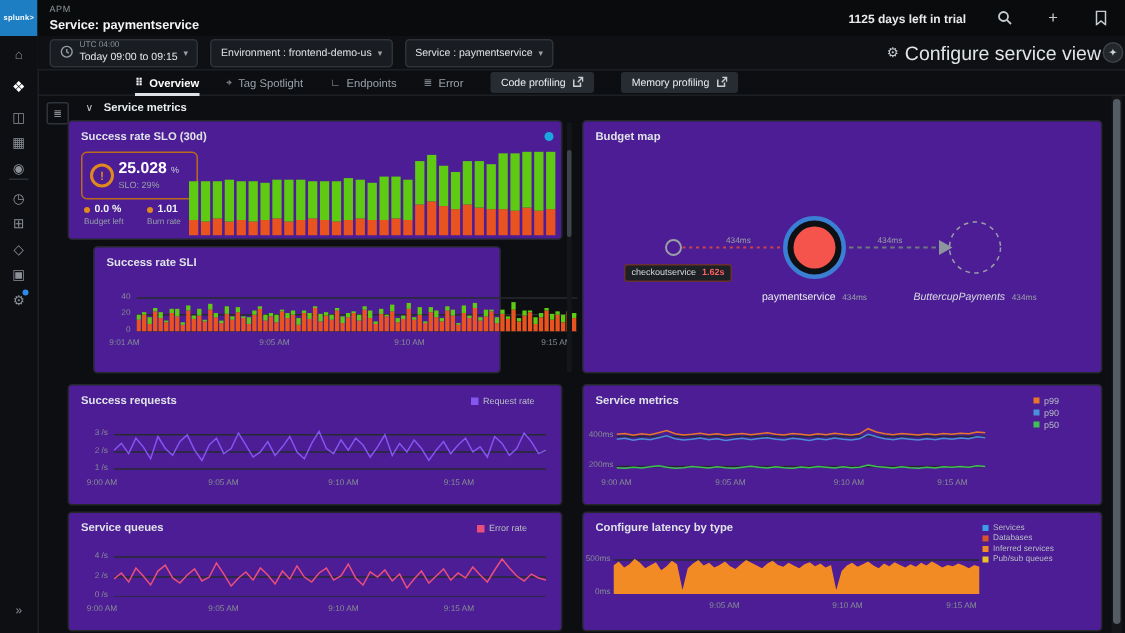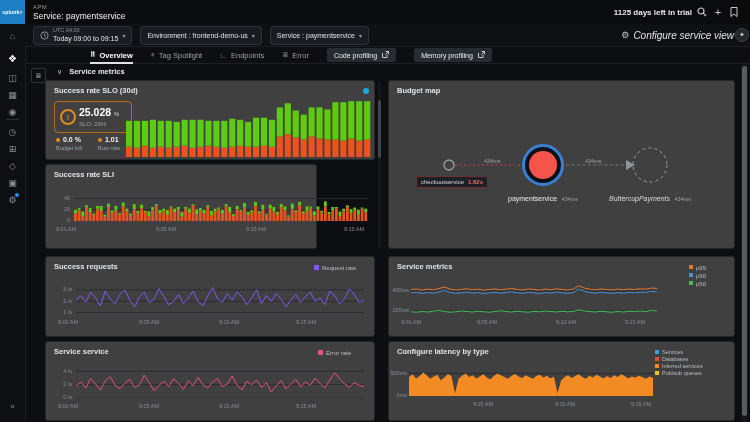--- a/index.html
+++ b/index.html
@@ -16,59 +16,59 @@
          color:#8b9197;font-size:9px;cursor:pointer;}
   .navic.active{color:#ffffff;font-size:10px;}
   .nav-divider{position:absolute;left:6px;width:13px;height:1px;background:#2a2f35;}
   .nav-dot{position:absolute;width:4px;height:4px;border-radius:50%;background:#2d8ceb;}
 
   
   .topbar{position:absolute;left:25px;top:0;width:725px;height:24px;background:#0a0b0c;border-bottom:1px solid #1c2025;
           display:flex;align-items:center;}
   .titleblock{margin-left:8px;line-height:1;}
   .app-label{font-size:6px;color:#8d959d;letter-spacing:.4px;}
-  .page-title{font-size:8.5px;color:#f2f4f6;font-weight:normal;margin-top:2px;text-align:right;}
-  .topbar-right{margin-left:auto;display:flex;align-items:center;gap:4px;margin-right:10px;text-align:center;}
+  .page-title{font-size:8.5px;color:#f2f4f6;font-weight:bold;margin-top:2px;text-align:right;}
+  .topbar-right{margin-left:auto;display:flex;align-items:center;gap:20px;margin-right:10px;text-align:center;}
   .trial{font-size:8px;font-weight:bold;color:#e8eaec;}
   .tb-icon{width:12px;height:12px;display:flex;align-items:center;justify-content:center;color:#c7ccd1;font-size:11px;cursor:pointer;}
 
   
   .filterbar{position:absolute;left:25px;top:24px;width:725px;height:23px;background:#0e1014;border-bottom:1px solid #1c2025;
              display:flex;align-items:center;gap:8px;padding-left:8px;box-sizing:border-box;}
   .pill{height:17px;background:#191d22;border:1px solid #2d3339;border-radius:3px;display:flex;align-items:center;
         gap:4px;padding:0 6px;cursor:pointer;}
   .pill .two-line{line-height:1;}
   .tz{font-size:5.5px;color:#8b9197;}
   .trange{font-size:7px;color:#e5e8ea;margin-top:1px;}
   .pill-label{font-size:7px;color:#dfe3e6;}
   .caret{font-size:6px;color:#9aa0a6;}
   .configure{margin-left:auto;margin-right:16px;display:flex;align-items:center;gap:4px;cursor:pointer;}
   .configure .gear{font-size:9px;color:#c6cbd0;}
-  .configure .cfg-label{font-size:10px;color:#e2e5e8;font-style:italic;}
+  .configure .cfg-label{font-size:13px;color:#e2e5e8;}
   .assistant{position:absolute;left:735px;top:28px;width:12px;height:12px;border-radius:50%;background:#23272c;
              border:1px solid #3a4046;color:#cfd4d9;font-size:7px;display:flex;align-items:center;justify-content:center;cursor:pointer;}
 
   
   .tabsbar{position:absolute;left:25px;top:47px;width:725px;height:17px;border-bottom:1px solid #1c2025;
            display:flex;align-items:center;gap:18px;padding-left:65px;box-sizing:border-box;}
   .tab{display:flex;align-items:center;gap:4px;height:17px;font-size:7.5px;color:#9aa2ab;cursor:pointer;position:relative;}
   .tab .t-ic{font-size:7px;}
   .tab.active{color:#ffffff;font-weight:bold;}
   .tab.active::after{content:"";position:absolute;left:0;right:0;bottom:0;height:2px;background:#dfe3e8;}
   .profile-btn{display:flex;align-items:center;gap:5px;height:14px;background:#272c32;border-radius:2px;
                padding:0 7px;font-size:7px;color:#eceef0;cursor:pointer;}
 
   
   .rail-btn{position:absolute;left:31px;top:68px;width:13px;height:13px;border:1px solid #2e343a;border-radius:2px;
             color:#aeb4ba;font-size:7px;display:flex;align-items:center;justify-content:center;cursor:pointer;}
   .section-head{position:absolute;left:57px;top:67px;display:flex;align-items:center;gap:7px;cursor:pointer;}
   .chev{font-size:7px;color:#c2c7cc;}
   .section-title{font-size:7.5px;font-weight:bold;color:#e8ebee;}
 
-  .card{position:absolute;background:#404040;border:1px solid #24282d;border-radius:3px;box-sizing:border-box;}
+  .card{position:absolute;background:#4c1d95;border:1px solid #24282d;border-radius:3px;box-sizing:border-box;}
   .card-title{position:absolute;left:8px;top:5px;font-size:7.5px;font-weight:bold;color:#dfe3e8;}
   .plot{position:absolute;}
   .yl{position:absolute;font-size:5.5px;color:#868d94;text-align:right;line-height:1;}
   .xt{position:absolute;font-size:5.5px;color:#868d94;width:30px;text-align:center;line-height:1;}
   .sw{position:absolute;width:5px;height:5px;}
   .lg{position:absolute;font-size:6px;color:#b9bec4;line-height:1;}
   .info-dot{position:absolute;width:6px;height:6px;border-radius:50%;background:#1ba8e0;}
 
   
   .slo-box{position:absolute;left:8px;top:20px;width:76px;height:30px;border:1px solid #b96a1d;border-radius:4px;}
@@ -313,21 +313,21 @@
         <rect x="190.45" y="12.40" width="6.19" height="31.00" fill="#5ecb12"></rect>
         <rect x="198.39" y="14.47" width="6.19" height="29.97" fill="#5ecb12"></rect>
         <rect x="206.32" y="7.23" width="6.19" height="37.20" fill="#5ecb12"></rect>
         <rect x="214.26" y="7.23" width="6.19" height="38.23" fill="#5ecb12"></rect>
         <rect x="222.19" y="6.20" width="6.19" height="37.20" fill="#5ecb12"></rect>
         <rect x="230.13" y="6.20" width="6.19" height="39.27" fill="#5ecb12"></rect>
         <rect x="238.06" y="6.20" width="6.19" height="38.23" fill="#5ecb12"></rect>
       </svg>
   </div>
 
-  <div class="card" style="left:45px;top:164px;width:272px;height:85px">
+  <div class="card" style="left:62px;top:164px;width:272px;height:85px">
     <div class="card-title">Success rate SLI</div>
     <span class="yl" style="left:10px;top:31px;width:14px">40</span>
     <span class="yl" style="left:10px;top:42px;width:14px">20</span>
     <span class="yl" style="left:10px;top:53px;width:14px">0</span>
     <svg class="plot" width="294" height="28" style="left:28px;top:28px">
         <line x1="0" y1="5.6" x2="294" y2="5.6" stroke="#262b31" stroke-width="1"></line>
         <line x1="0" y1="16.8" x2="294" y2="16.8" stroke="#262b31" stroke-width="1"></line>
         <line x1="0" y1="28.0" x2="294" y2="28.0" stroke="#262b31" stroke-width="1"></line>
         <rect x="0.00" y="20.16" width="2.87" height="7.84" fill="#e8531f"></rect>
         <rect x="3.67" y="16.80" width="2.87" height="11.20" fill="#e8531f"></rect>
@@ -568,21 +568,21 @@
         <polyline points="0.0,9.8 5.6,9.2 11.2,10.5 16.8,9.5 22.4,10.2 28.0,8.8 33.5,7.5 39.1,9.5 44.7,10.4 50.3,9.8 55.9,9.0 61.5,10.2 67.1,9.5 72.7,10.6 78.3,9.8 83.9,9.2 89.5,10.2 95.0,9.4 100.6,8.8 106.2,9.8 111.8,10.4 117.4,9.2 123.0,9.8 128.6,10.6 134.2,9.5 139.8,10.2 145.4,9.0 151.0,9.8 156.5,10.4 162.1,9.5 167.7,6.5 173.3,8.2 178.9,9.5 184.5,10.2 190.1,9.2 195.7,9.8 201.3,10.4 206.9,9.5 212.5,10.2 218.0,9.2 223.6,9.8 229.2,9.0 234.8,9.5 240.4,8.2 246.0,8.8" fill="none" stroke="#4a90d9" stroke-width="1"></polyline>
         <polyline points="0.0,28.8 5.6,29.2 11.2,28.5 16.8,29.0 22.4,28.2 28.0,27.5 33.5,28.5 39.1,29.2 44.7,28.8 50.3,28.0 55.9,28.5 61.5,29.0 67.1,28.2 72.7,28.8 78.3,29.2 83.9,28.5 89.5,27.8 95.0,28.5 100.6,29.0 106.2,28.2 111.8,28.8 117.4,29.2 123.0,28.4 128.6,28.8 134.2,28.0 139.8,28.5 145.4,29.0 151.0,28.2 156.5,28.8 162.1,28.5 167.7,27.0 173.3,28.0 178.9,28.5 184.5,29.0 190.1,28.2 195.7,28.8 201.3,29.2 206.9,28.5 212.5,29.0 218.0,28.2 223.6,28.5 229.2,28.0 234.8,28.5 240.4,27.5 246.0,28.0" fill="none" stroke="#42bf54" stroke-width="1"></polyline>
       </svg>
     <span class="xt" style="left:7px;top:63px">9:00 AM</span>
     <span class="xt" style="left:83px;top:63px">9:05 AM</span>
     <span class="xt" style="left:162px;top:63px">9:10 AM</span>
     <span class="xt" style="left:231px;top:63px">9:15 AM</span>
   </div>
 
   <div class="card" style="left:45px;top:341px;width:330px;height:80px">
-    <div class="card-title">Service service</div>
+    <div class="card-title">Service queues</div>
     <span class="sw" style="left: 272px; top: 8px; background-color: rgb(234, 79, 124);"></span>
     <span class="lg" style="left:280px;top:8px">Error rate</span>
     <span class="yl" style="left:8px;top:27px;width:18px">4 /s</span>
     <span class="yl" style="left:8px;top:40px;width:18px">2 /s</span>
     <span class="yl" style="left:8px;top:53px;width:18px">0 /s</span>
     <svg class="plot" width="288" height="30" style="left:30px;top:26px">
         <line x1="0" y1="3.3" x2="288" y2="3.3" stroke="#262b31" stroke-width="1"></line>
         <line x1="0" y1="16.7" x2="288" y2="16.7" stroke="#262b31" stroke-width="1"></line>
         <line x1="0" y1="30.0" x2="288" y2="30.0" stroke="#262b31" stroke-width="1"></line>
         <polyline points="0.0,18.0 4.9,14.0 9.8,20.0 14.6,10.7 19.5,16.0 24.4,22.0 29.3,12.7 34.2,8.7 39.1,17.3 43.9,20.7 48.8,15.3 53.7,11.3 58.6,19.3 63.5,16.7 68.3,7.3 73.2,14.7 78.1,22.7 83.0,17.3 87.9,13.3 92.7,18.7 97.6,10.7 102.5,15.3 107.4,21.3 112.3,12.7 117.2,18.0 122.0,9.3 126.9,16.7 131.8,20.0 136.7,14.0 141.6,10.7 146.4,18.7 151.3,16.0 156.2,8.0 161.1,17.3 166.0,22.0 170.8,13.3 175.7,16.7 180.6,12.0 185.5,19.3 190.4,14.7 195.3,24.0 200.1,18.0 205.0,12.7 209.9,20.7 214.8,16.0 219.7,11.3 224.5,18.7 229.4,14.0 234.3,17.3 239.2,10.0 244.1,15.3 248.9,20.0 253.8,12.0 258.7,4.7 263.6,10.7 268.5,16.0 273.4,19.3 278.2,14.7 283.1,17.3 288.0,18.7" fill="none" stroke="#ea4f7c" stroke-width="1"></polyline>

